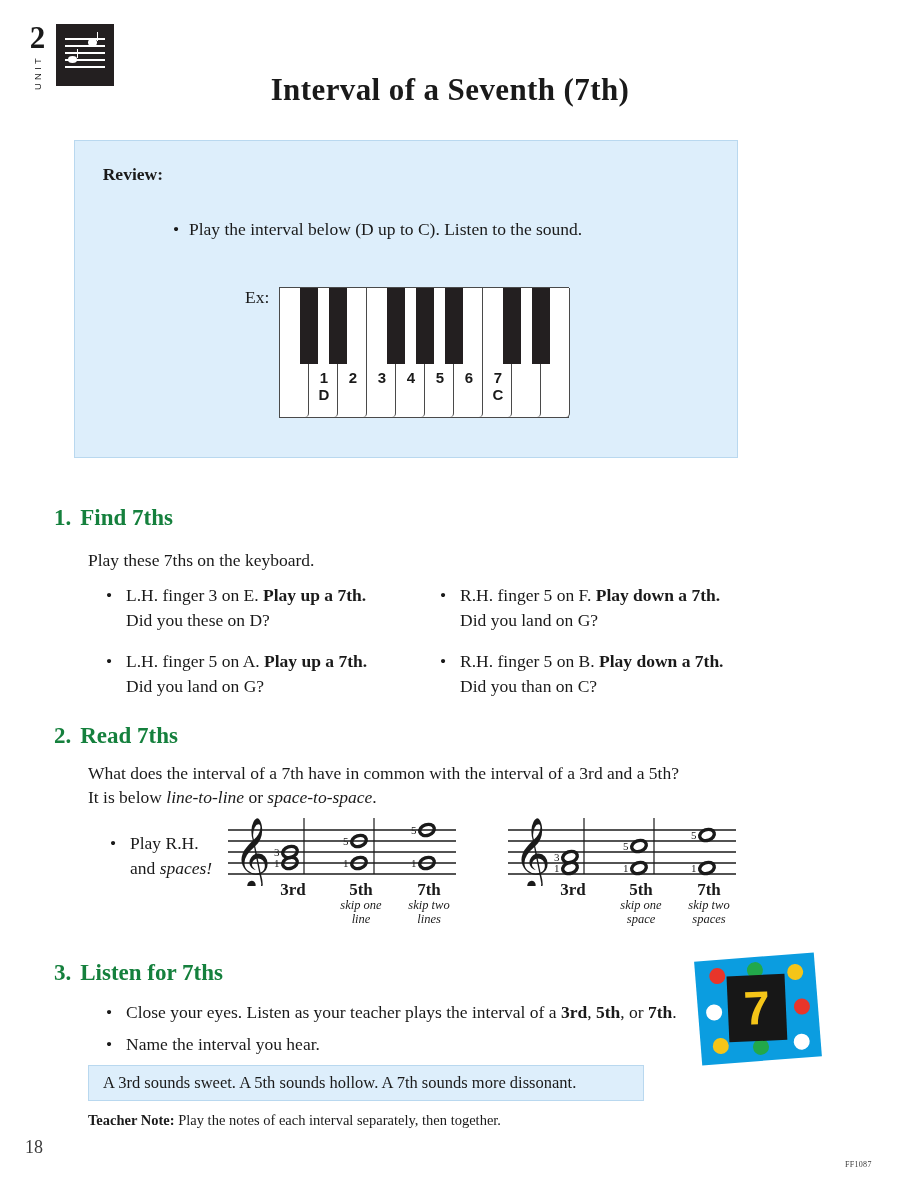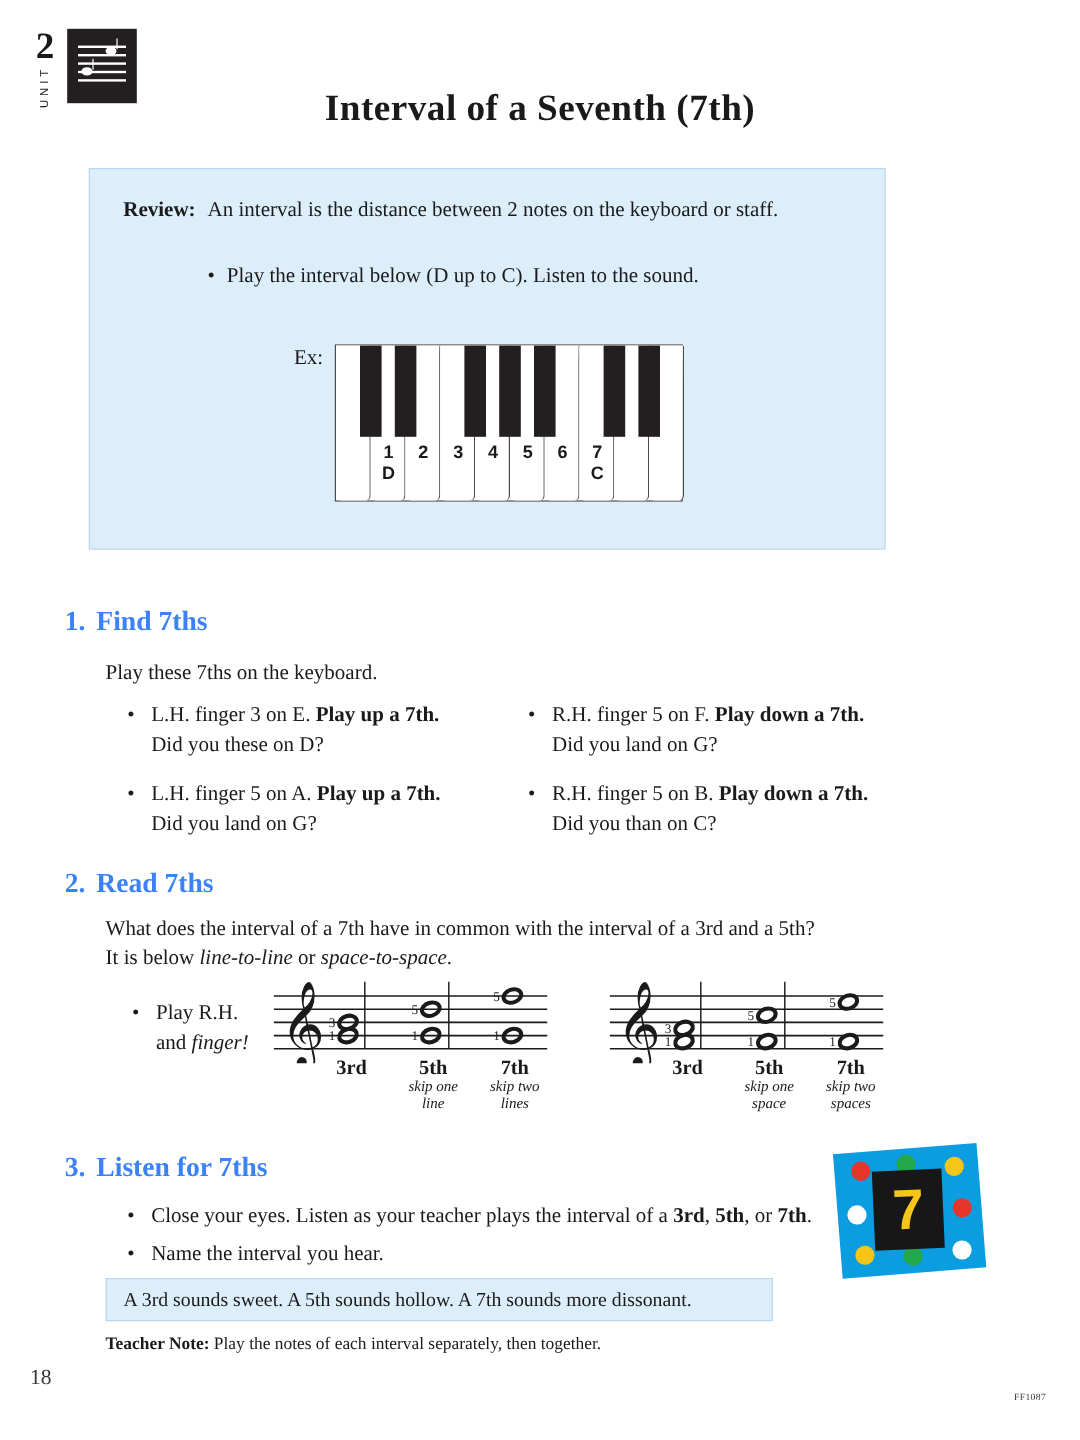--- a/index.html
+++ b/index.html
@@ -97,21 +97,21 @@
     height: 318px;
     background: #ddeefb;
     border: 1px solid #b9d8ef;
     box-sizing: border-box;
   }
   .rv-row {
     display: flex;
     font-size: 17.5px;
     line-height: 1.35;
   }
-  #rv-review { position: absolute; left: 16px; top: 22px; width: 630px; }
+  #rv-review { position: absolute; left: 16px; top: 22px; width: 630px; flex-direction: column; }
   #rv-new    { position: absolute; left: 16px; top: 44px; width: 630px; }
   .rv-label {
     width: 72px;
     text-align: right;
     font-weight: bold;
     padding-right: 10px;
     flex: none;
   }
   .rv-text { flex: 1; }
   #rv-bullet {
@@ -184,21 +184,21 @@
   }
   .klabel .num { display: block; line-height: 17px; }
   .klabel .ltr { display: block; line-height: 17px; }
 
   
   .sec-head {
     position: absolute;
     font-family: "Liberation Serif", serif;
     font-weight: bold;
     font-size: 23px;
-    color: #3b82f6;
+    color: #15803d;
     white-space: nowrap;
   }
   .sec-head .snum { margin-right: 9px; }
 
   .body-text {
     position: absolute;
     font-size: 17.5px;
     line-height: 1.45;
     color: #1a1a1a;
   }
@@ -336,21 +336,20 @@
     <div class="sstem" style="left:20.5px; top:25px; height:9px;"></div>
   </div>
 </div>
 
 <div id="page-title">Interval of a Seventh (7th)</div>
 
 <div id="review-box">
 
   <div id="rv-review" class="rv-row">
     <div class="rv-label">Review:</div>
-    <div class="rv-text">An interval is the distance between 2 notes on the keyboard or staff.</div>
   </div>
 
 
   <div id="rv-bullet">
     <span class="bdot">•</span>
     <span>Play the interval below (D up to C). Listen to the sound.</span>
   </div>
 
 
   <div id="kbd-wrap">
@@ -431,21 +430,21 @@
 </div>
 
 <div class="sec-head" style="left:54px; top:723px;">
   <span class="snum">2.</span><span>Read 7ths</span>
 </div>
 <div class="body-text" style="left:88px; top:761px; width:660px;">What does the interval of a 7th have in common with the interval of a 3rd and a 5th?</div>
 <div class="body-text" style="left:88px; top:785px; width:660px;"><span>It is below </span><i>line-to-line</i><span> or </span><i>space-to-space</i><span>.</span></div>
 
 <div class="bitem" style="position:absolute; left:110px; top:831px; width:125px;">
   <span class="bdot">•</span>
-  <span class="btxt"><span>Play R.H.</span><br><span>and </span><i>finger!</i></span>
+  <span class="btxt"><span>Play R.H.</span><br><span>and </span><i>spaces!</i></span>
 </div>
 
 <div class="staff-fig" style="left:228px; top:818px;">
   <svg width="230" height="68">
     <g stroke="#1a1a1a" stroke-width="1.3">
       <line x1="0" y1="12" x2="228" y2="12"></line>
       <line x1="0" y1="23" x2="228" y2="23"></line>
       <line x1="0" y1="34" x2="228" y2="34"></line>
       <line x1="0" y1="45" x2="228" y2="45"></line>
       <line x1="0" y1="56" x2="228" y2="56"></line>

